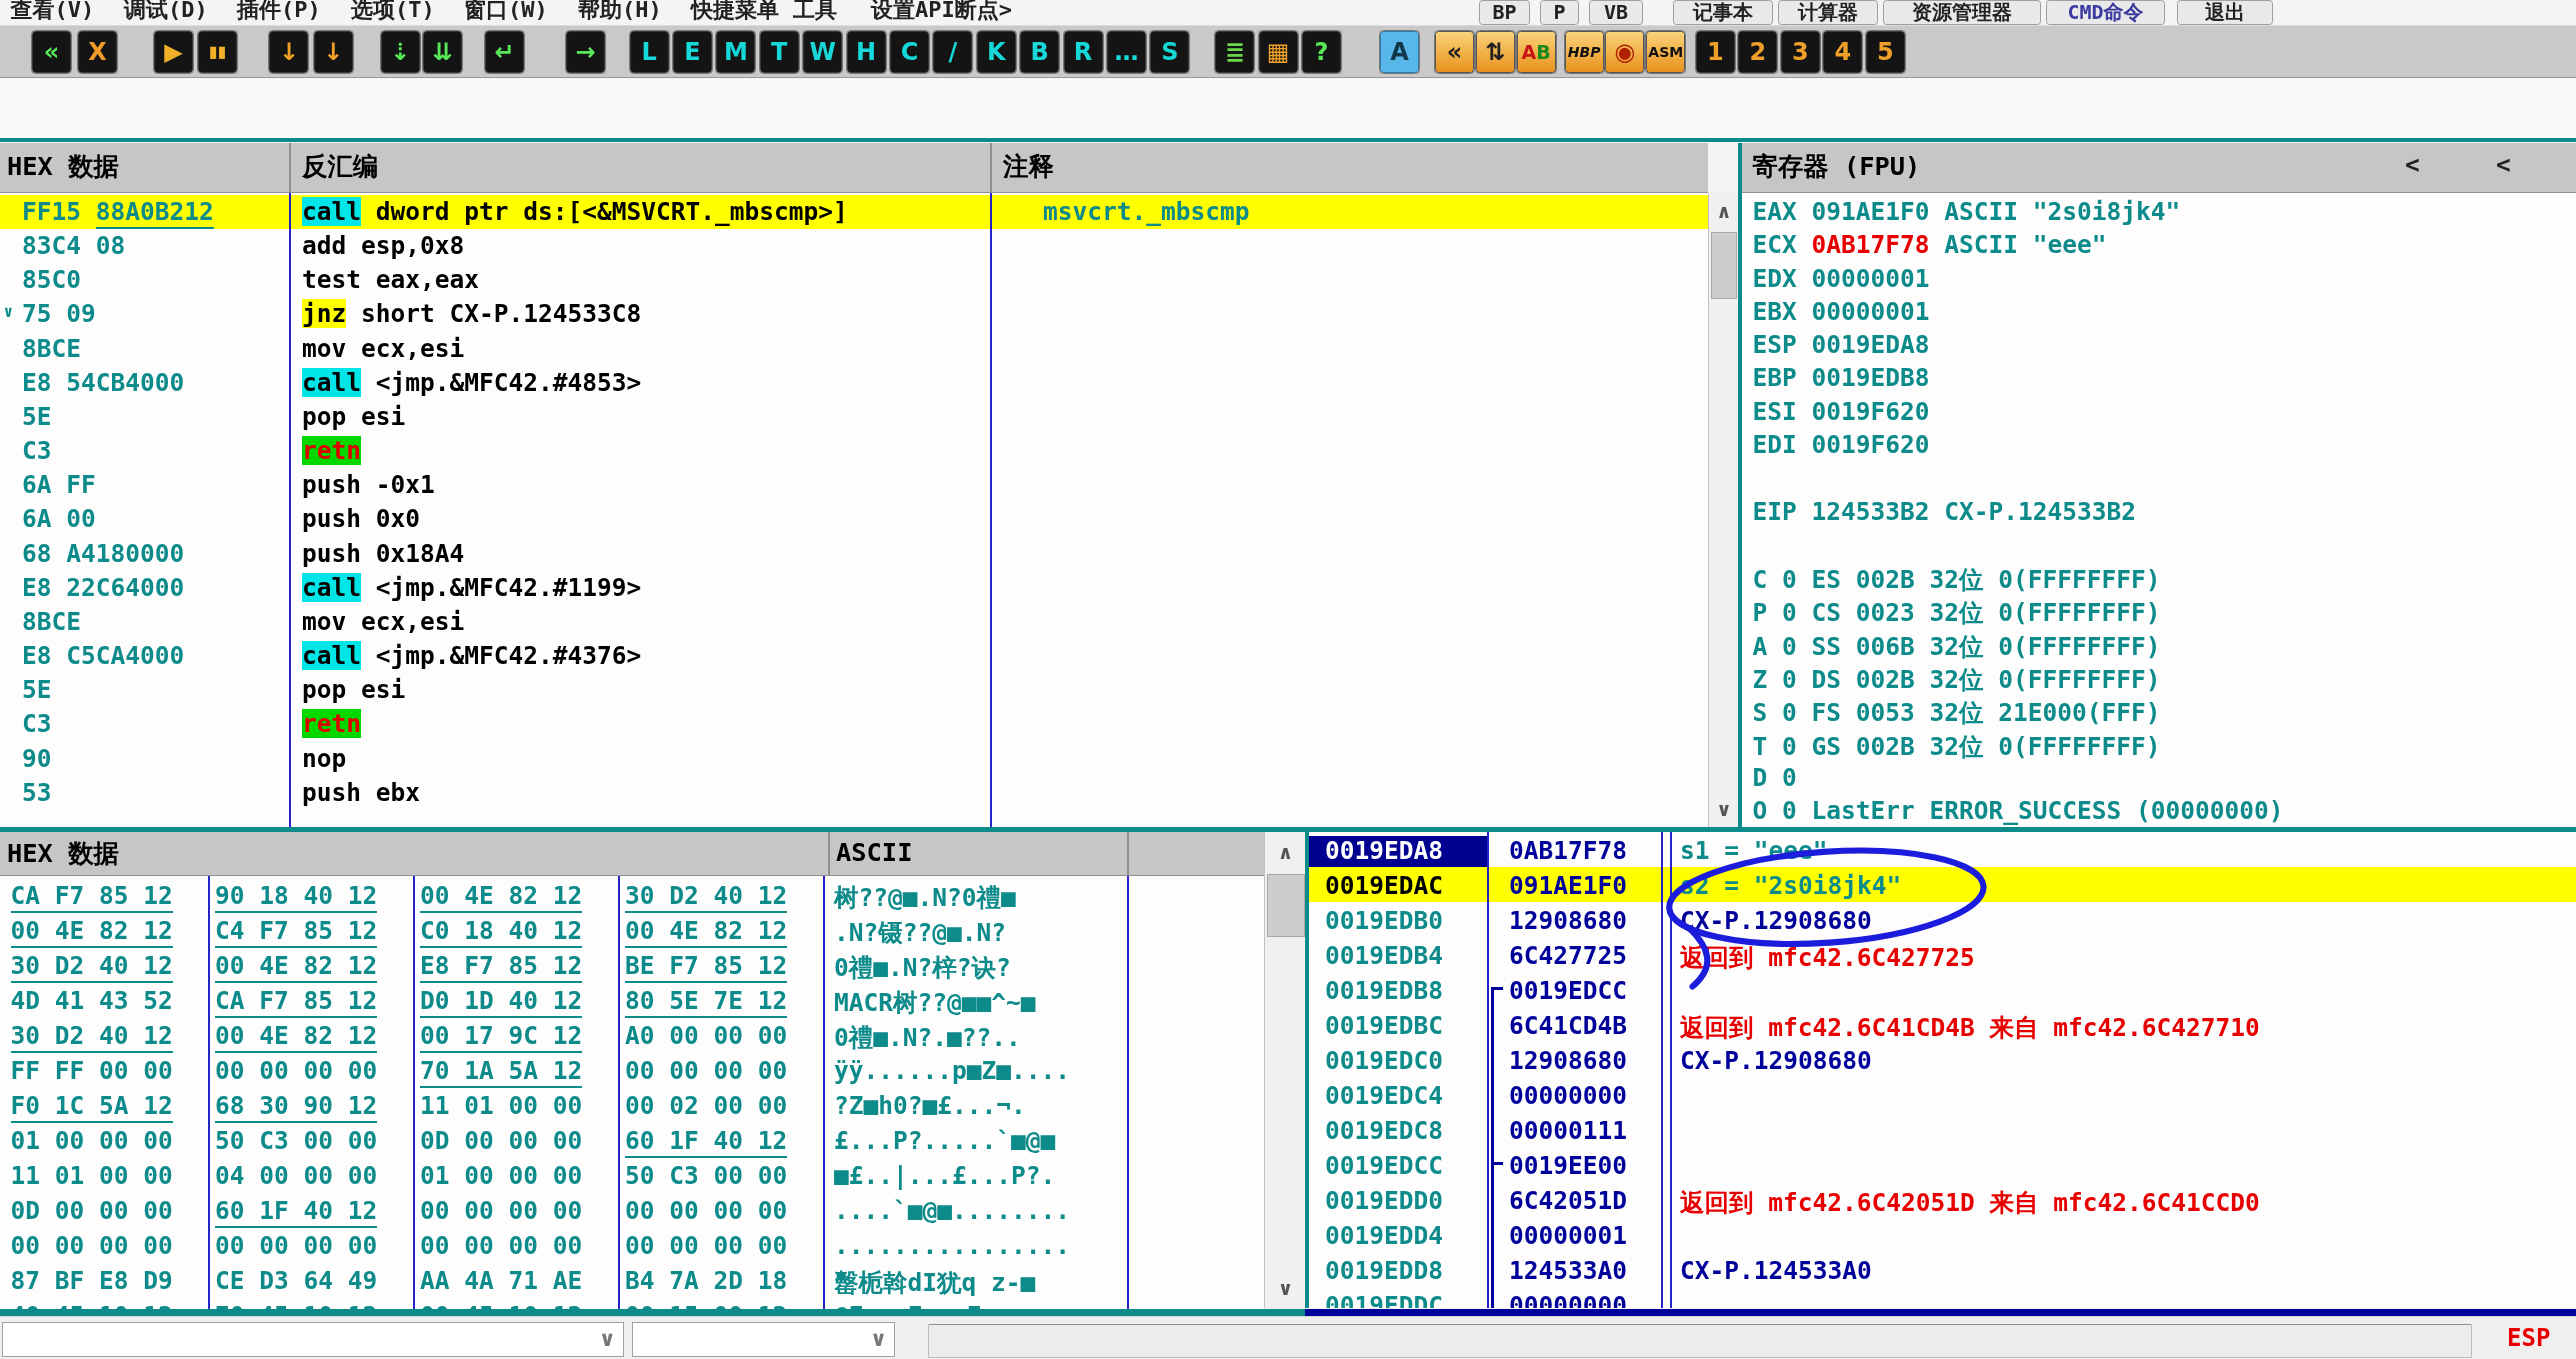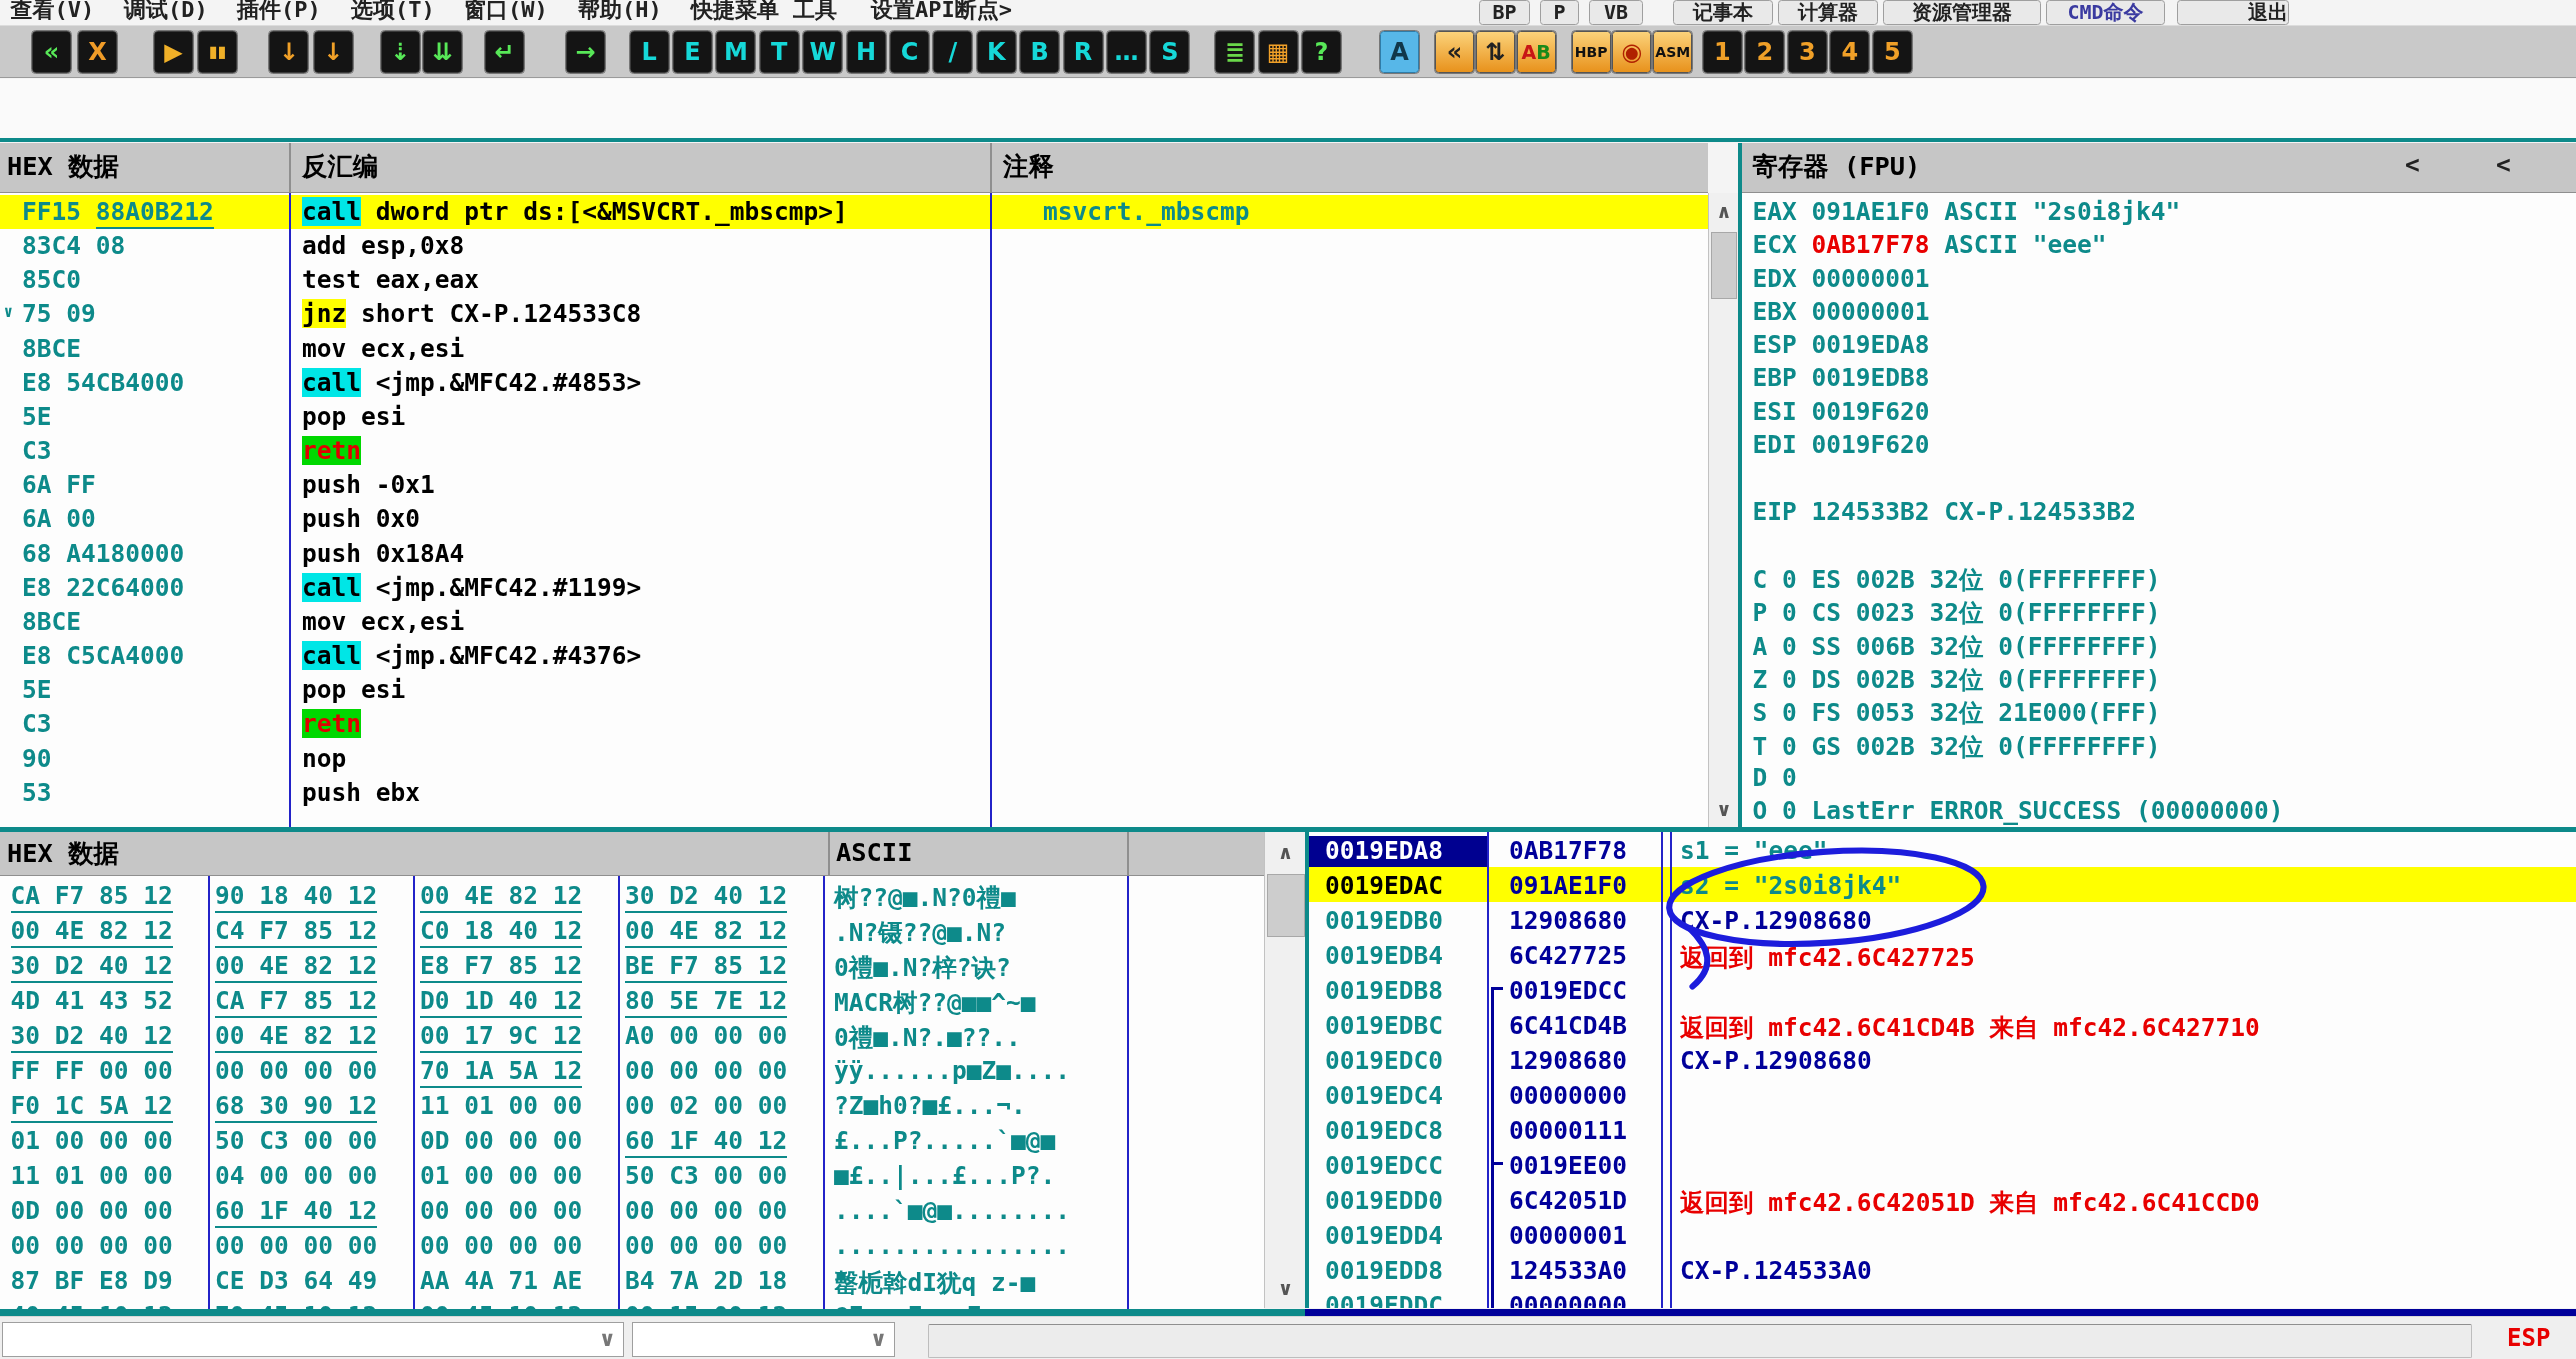--- a/index.html
+++ b/index.html
@@ -66,21 +66,21 @@
       <span class="menu-item" style="left: 691px;">快捷菜单</span>
       <span class="menu-item" style="left: 793px;">工具</span>
       <span class="menu-item" style="left: 871px;">设置API断点&gt;</span>
       <div class="qbtn" style="left: 1479px; width: 51px;">BP</div>
       <div class="qbtn" style="left: 1540px; width: 39px;">P</div>
       <div class="qbtn" style="left: 1589px; width: 54px;">VB</div>
       <div class="qbtn" style="left: 1673px; width: 100px;">记事本</div>
       <div class="qbtn" style="left: 1778px; width: 100px;">计算器</div>
       <div class="qbtn" style="left: 1883px; width: 158px;">资源管理器</div>
       <div class="qbtn" style="left: 2046px; width: 119px; color: rgb(58, 58, 160);">CMD命令</div>
-      <div class="qbtn" style="left: 2177px; width: 112px; text-align: right;">退出</div>
+      <div class="qbtn" style="left: 2177px; width: 96px;">退出</div>
     </div>
 
   <div class="toolbar">
       <div class="tbtn" style="margin-left: 32px; color: rgb(88, 232, 88);">«</div>
       <div class="tbtn" style="margin-left: 7px; color: rgb(240, 156, 40);">X</div>
       <div class="tbtn" style="margin-left: 37px; color: rgb(240, 176, 40);">▶</div>
       <div class="tbtn" style="margin-left: 5.3px; font-size: 16px; color: rgb(240, 176, 40);">▮▮</div>
       <div class="tbtn" style="margin-left: 32px; color: rgb(240, 160, 40);">↓</div>
       <div class="tbtn" style="margin-left: 5.3px; color: rgb(240, 160, 40);">↓</div>
       <div class="tbtn" style="margin-left: 28px; color: rgb(88, 232, 88);">⇣</div>
@@ -103,21 +103,21 @@
       <div class="tbtn" style="margin-left: 26px; color: rgb(106, 216, 74);">≣</div>
       <div class="tbtn" style="margin-left: 4.4px; color: rgb(240, 160, 40);">▦</div>
       <div class="tbtn" style="margin-left: 4.4px; color: rgb(88, 232, 88);">?</div>
       <div class="tbtn blue-bg" style="margin-left: 39px; color: rgb(17, 55, 74);">A</div>
       <div class="tbtn orange-bg" style="margin-left: 16px; color: rgb(34, 34, 34);">«</div>
       <div class="tbtn orange-bg" style="margin-left: 1.8px; color: rgb(34, 34, 34);">⇅</div>
       <div class="tbtn orange-bg" style="margin-left: 1.8px; font-size: 19px;">
         <span style="color: rgb(200, 22, 22);">A</span>
         <span style="color: rgb(26, 138, 26);">B</span>
       </div>
-      <div class="tbtn orange-bg" style="margin-left: 16px; font-size: 14px; color: rgb(17, 17, 17);">HBP</div>
+      <div class="tbtn orange-bg" style="margin-left: 9px; font-size: 14px; color: rgb(17, 17, 17); font-style: italic;">HBP</div>
       <div class="tbtn orange-bg" style="margin-left: 1.8px; color: rgb(176, 32, 0);">◉</div>
       <div class="tbtn orange-bg" style="margin-left: 1.8px; font-size: 14px; color: rgb(17, 17, 17);">ASM</div>
       <div class="tbtn" style="margin-left: 10.5px; color: rgb(240, 160, 40);">1</div>
       <div class="tbtn" style="margin-left: 3.5px; color: rgb(240, 160, 40);">2</div>
       <div class="tbtn" style="margin-left: 3.5px; color: rgb(240, 160, 40);">3</div>
       <div class="tbtn" style="margin-left: 3.5px; color: rgb(240, 160, 40);">4</div>
       <div class="tbtn" style="margin-left: 3.5px; color: rgb(240, 160, 40);">5</div>
     </div>
 
   <div class="abs" style="left:0;top:79px;width:2576px;height:60px;background:#fafafa;"></div>

